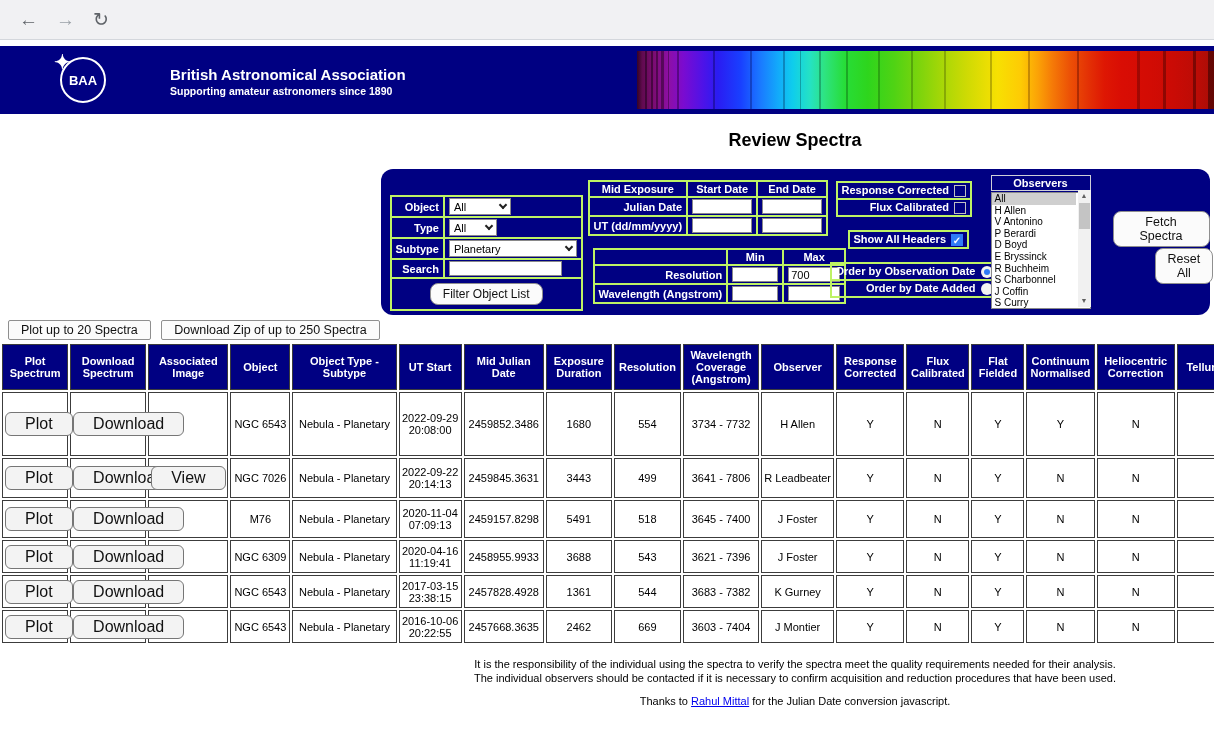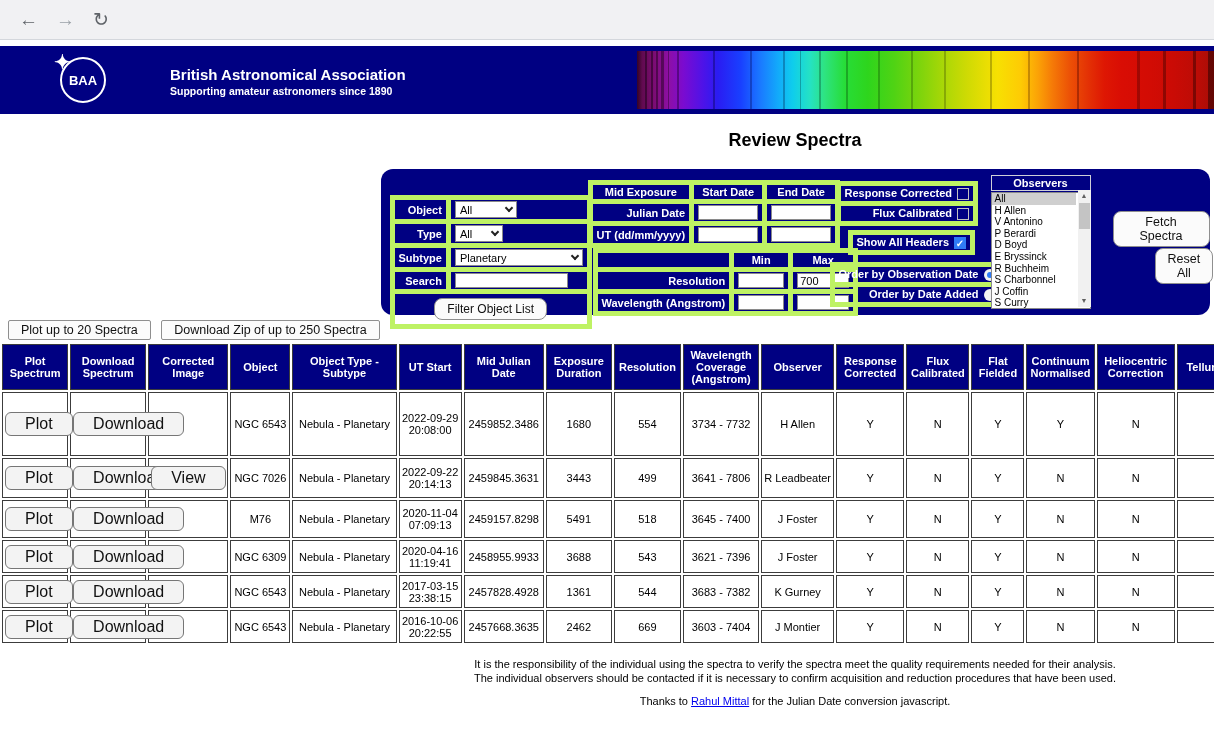--- a/index.html
+++ b/index.html
@@ -60,21 +60,21 @@
   }
 
   
   .content { width:1590px; }
   .page-title { text-align:center; font-size:18px; font-weight:bold; color:#000; margin-top:16px; }
 
   
   .panel { position:relative; width:829px; height:146px; margin:18px auto 0 auto;
     background:var(--navy,#000082); border-radius:12px; color:#fff; font-size:11px; }
   .ptable { border-collapse:collapse; }
-  .ptable td, .ptable th { border:5px solid #bef264; padding:1px 4px; font-size:11px; color:#fff; }
+  .ptable td, .ptable th { border:2px solid #bef264; padding:1px 4px; font-size:11px; color:#fff; }
   .ptable .lbl { font-weight:bold; text-align:right; white-space:nowrap; }
   .ptable th { font-weight:bold; text-align:center; }
   .sel { background:#fff; color:#000; border:1px solid #8a8a8a; height:17px;
     display:flex; align-items:center; justify-content:space-between; padding:0 4px; cursor:pointer; }
   .chev { width:6px; height:6px; border-right:2px solid #222; border-bottom:2px solid #222;
     transform:rotate(45deg); margin-top:-3px; flex:none; margin-left:6px; }
   .tinput { background:#fff; border:1px solid #8a8a8a; height:15px; font-size:11px;
     font-family:"Liberation Sans",sans-serif; padding:0 2px; }
   .wbtn { background:#fbfbfb; border:1px solid #8f8f8f; border-radius:8px; color:#111;
     font-size:12px; padding:3px 12px; cursor:pointer; font-family:"Liberation Sans",sans-serif; }
@@ -318,21 +318,21 @@
       <col style="width:63px">
         <col style="width:53px">
         <col style="width:68px">
         <col style="width:78px">
       <col style="width:110px">
     </colgroup>
     <thead>
         <tr id="spectra-head-row">
           <th>Plot Spectrum</th>
           <th>Download Spectrum</th>
-          <th>Corrected Image</th>
+          <th>Associated Image</th>
           <th>Object</th>
           <th>Object Type - Subtype</th>
           <th>UT Start</th>
           <th>Mid Julian Date</th>
           <th>Exposure Duration</th>
           <th>Resolution</th>
           <th>Wavelength Coverage (Angstrom)</th>
           <th>Observer</th>
           <th>Response Corrected</th>
           <th>Flux Calibrated</th>

